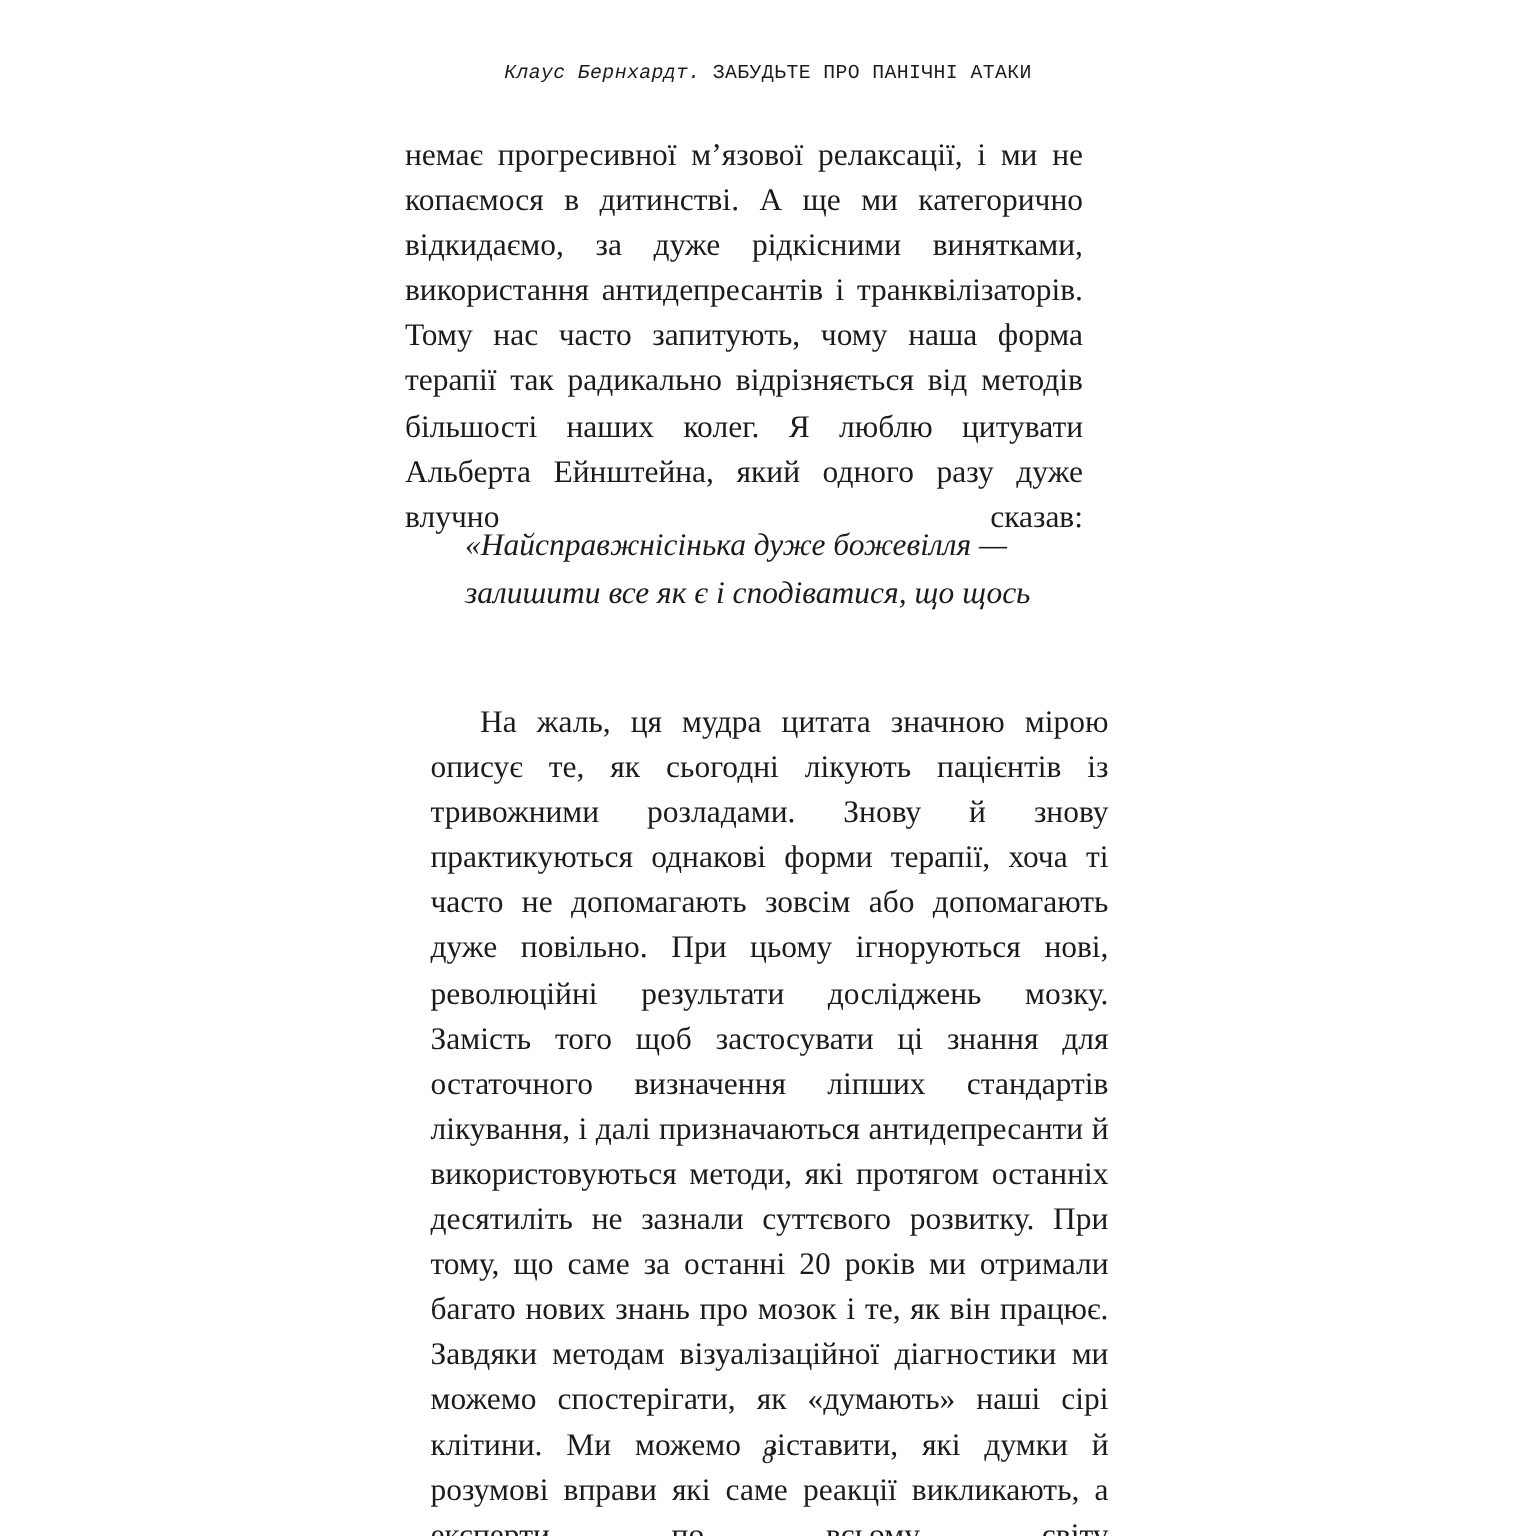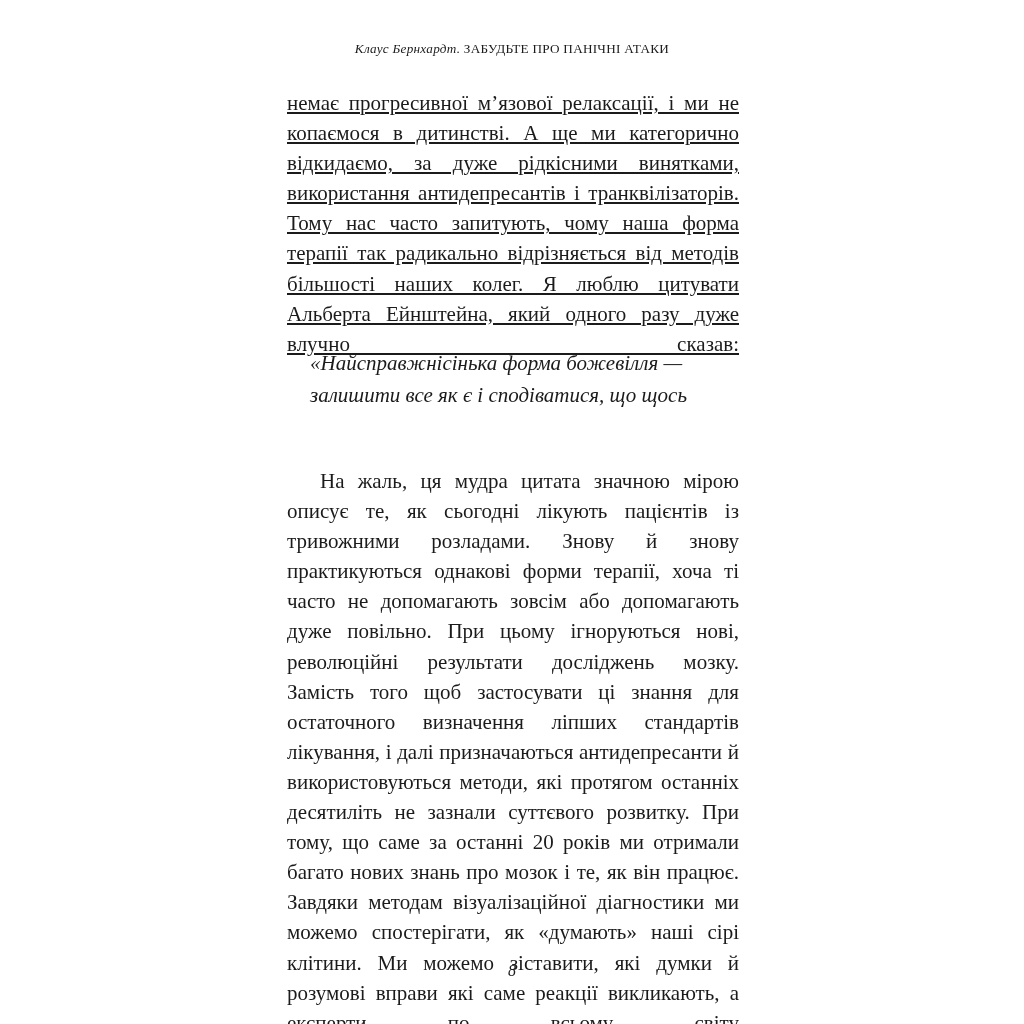--- a/index.html
+++ b/index.html
@@ -24,35 +24,35 @@
     position: absolute;
     top: 41px;
     left: 0;
     width: 1024px;
     text-align: center;
     font-size: 13.2px;
     line-height: 16px;
     letter-spacing: 0.02em;
     color: #1b1b1b;
     white-space: nowrap;
+    font-family: Liberation Mono, monospace;
   }
   .running-head .author {
     font-style: italic;
   }
   .running-head .title {
     font-style: normal;
   }
 
   
   .text-block {
     position: absolute;
-    left: 287px;
+    left: 270px;
     top: 88px;
     width: 452px;
-    text-decoration: underline;
   }
 
   p.body-par {
     margin: 0;
     font-size: 21px;
     line-height: 30.1px;
     text-align: justify;
     text-justify: inter-word;
     hyphens: manual;
     -webkit-hyphens: manual;
@@ -115,21 +115,21 @@
 
   <div class="running-head">
     <span class="author">Клаус Бернхардт.</span><span> </span><span class="title">ЗАБУДЬТЕ ПРО ПАНІЧНІ АТАКИ</span>
   </div>
 
   <div class="text-block">
     <p class="body-par">немає прогресивної м’язової релаксації, і ми не ко­паємося в дитинстві. А ще ми категорично відкида­ємо, за дуже рідкісними винятками, використання антидепресантів і транквілізаторів. Тому нас часто запитують, чому наша форма терапії так радикаль­но відрізняється від методів більшості наших колег. Я люблю цитувати Альберта Ейнштейна, який одно­го разу дуже влучно сказав:</p>
   </div>
 
   <blockquote class="quote-block">
-    <p>«Найсправжнісінька форма божевілля —</p>
+    <p>«Найсправжнісінька дуже божевілля —</p>
     <p>залишити все як є і сподіватися, що щось</p>
   </blockquote>
 
   <div class="par-two">
     <p class="body-par indent">На жаль, ця мудра цитата значною мірою описує те, як сьогодні лікують пацієнтів із тривожними розладами. Знову й знову практикуються однакові форми терапії, хоча ті часто не допомагають зовсім або допомагають дуже повільно. При цьому ігно­руються нові, революційні результати досліджень мозку. Замість того щоб застосувати ці знання для остаточного визначення ліпших стандартів лікування, і далі призначаються антидепресанти й використовуються методи, які протягом останніх десятиліть не зазнали суттєвого розвитку. При тому, що саме за останні 20 років ми отримали багато нових знань про мозок і те, як він працює. Завдяки методам візуалізаційної діагностики ми можемо спостерігати, як «думають» наші сірі клітини. Ми можемо зіставити, які думки й розумові вправи які саме реакції викликають, а експерти по всьому світу</p>
   </div>
 
   <div class="folio">8</div>
 
 </div>

